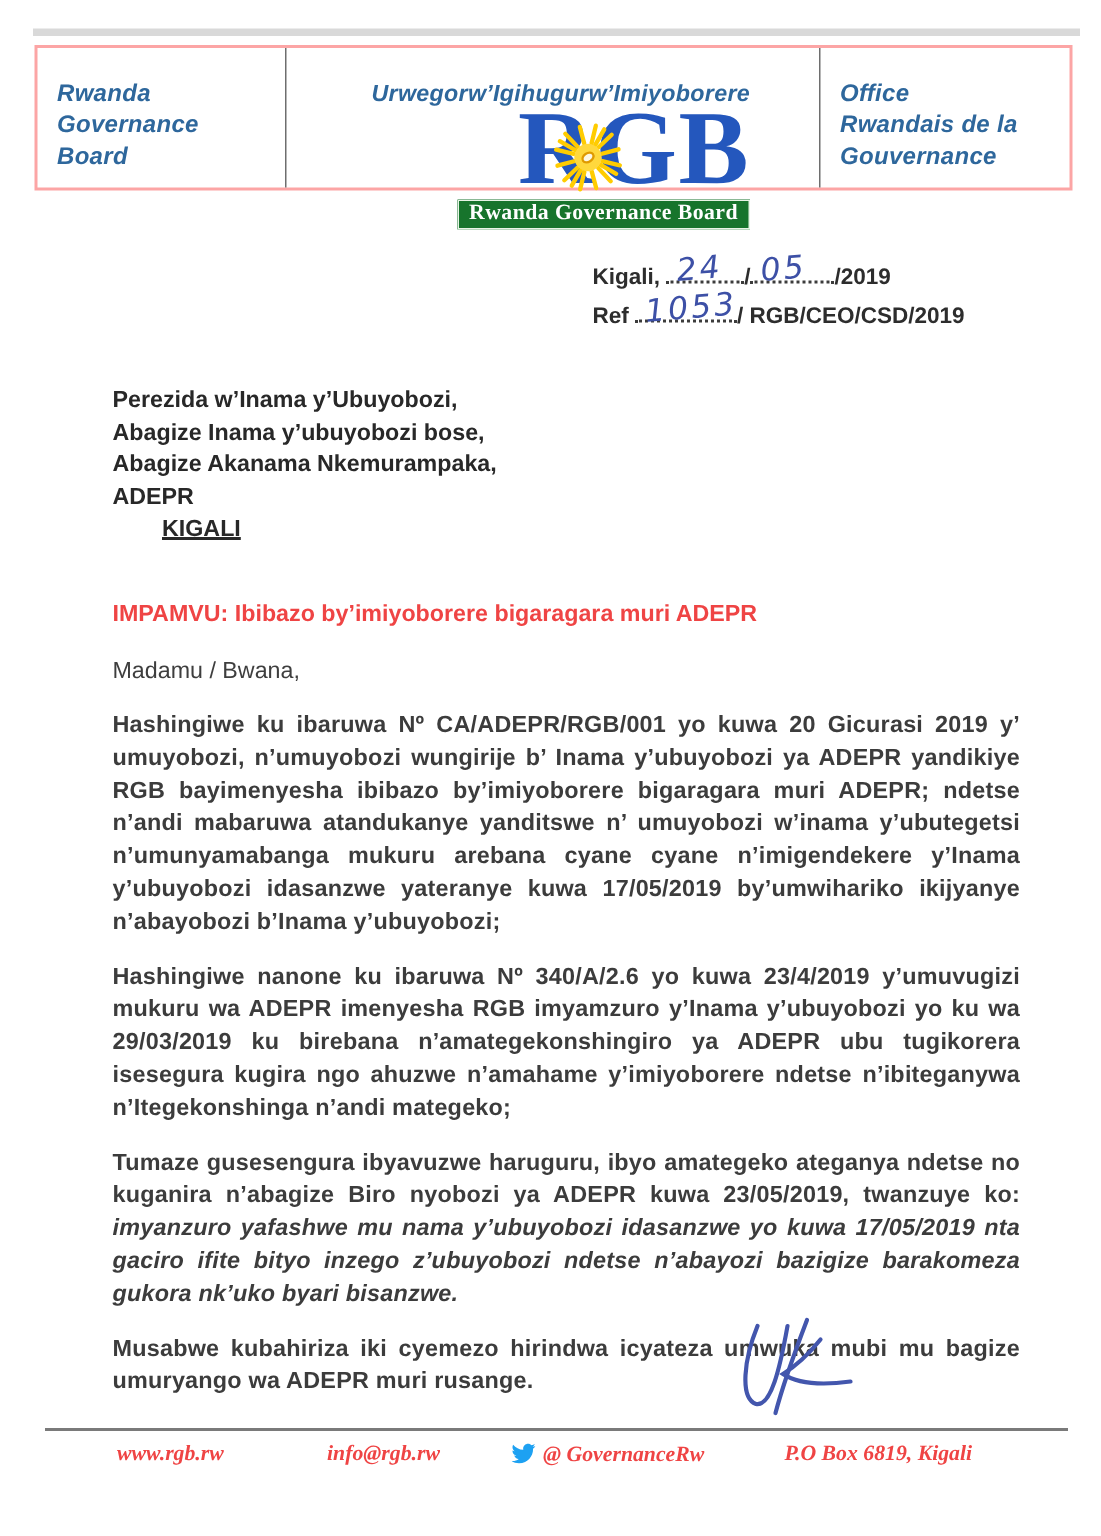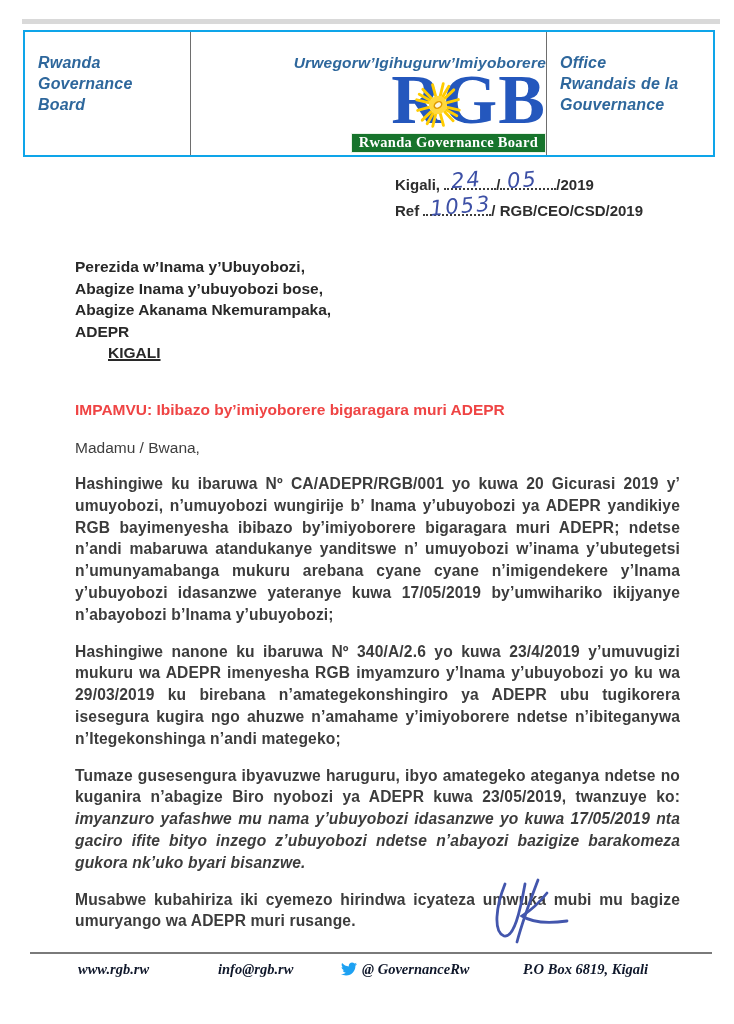--- a/index.html
+++ b/index.html
@@ -6,22 +6,22 @@
   .page{
     position:relative;width:734px;height:1024px;background:#ffffff;
     font-family:"Liberation Sans",sans-serif;overflow:hidden;margin:0 auto;
   }
   
   .scan-strip{position:absolute;top:19px;left:22px;width:698px;height:5px;
     background:#b9b9b9;opacity:.55;}
 
   
   .header-table{
-    position:absolute;top:30px;left:23px;width:692px;height:127px;
-    display:flex;border:2px solid #0ea5e9;box-sizing:border-box;background:#fff;
+    position:absolute;top:30px;left:23px;width:692px;height:97px;
+    display:flex;border:2px solid #fca5a5;box-sizing:border-box;background:#fff;gap:46px;
   }
   .hcell{box-sizing:border-box;}
   .hcell-left{width:166px;border-right:1.5px solid #6e6e6e;padding:20px 10px 0 13px;}
   .hcell-center{flex:1;padding-top:20px;text-align:right;position:relative;}
   .hcell-right{width:167px;border-left:1.5px solid #6e6e6e;padding:20px 8px 0 13px;}
   .org-name{
     color:#2e679c;font-weight:bold;font-style:italic;font-size:16px;
     line-height:1.32;white-space:pre-line;letter-spacing:.2px;
   }
   .center-title{
@@ -72,21 +72,21 @@
   .body-text p:last-child{margin-bottom:0;}
   .italic-part{font-style:italic;}
 
   
   .signature{position:absolute;left:483px;top:876px;width:110px;height:82px;}
 
   
   .footer-rule{position:absolute;top:952px;left:30px;width:682px;border-top:2px solid #7a7a7a;}
   .footer-item{
     position:absolute;top:961px;font-family:"Liberation Serif",serif;
-    font-weight:bold;font-style:italic;font-size:14.5px;color:#0f172a;white-space:nowrap;
+    font-weight:bold;font-style:italic;font-size:14.5px;color:#ef4444;white-space:nowrap;
   }
   .f-web{left:78px;}
   .f-mail{left:218px;}
   .f-twitter{left:341px;}
   .f-addr{left:523px;}
   .twitter-icon{vertical-align:-3px;margin-right:5px;}
 </style>
 </head>
 <body>
 

